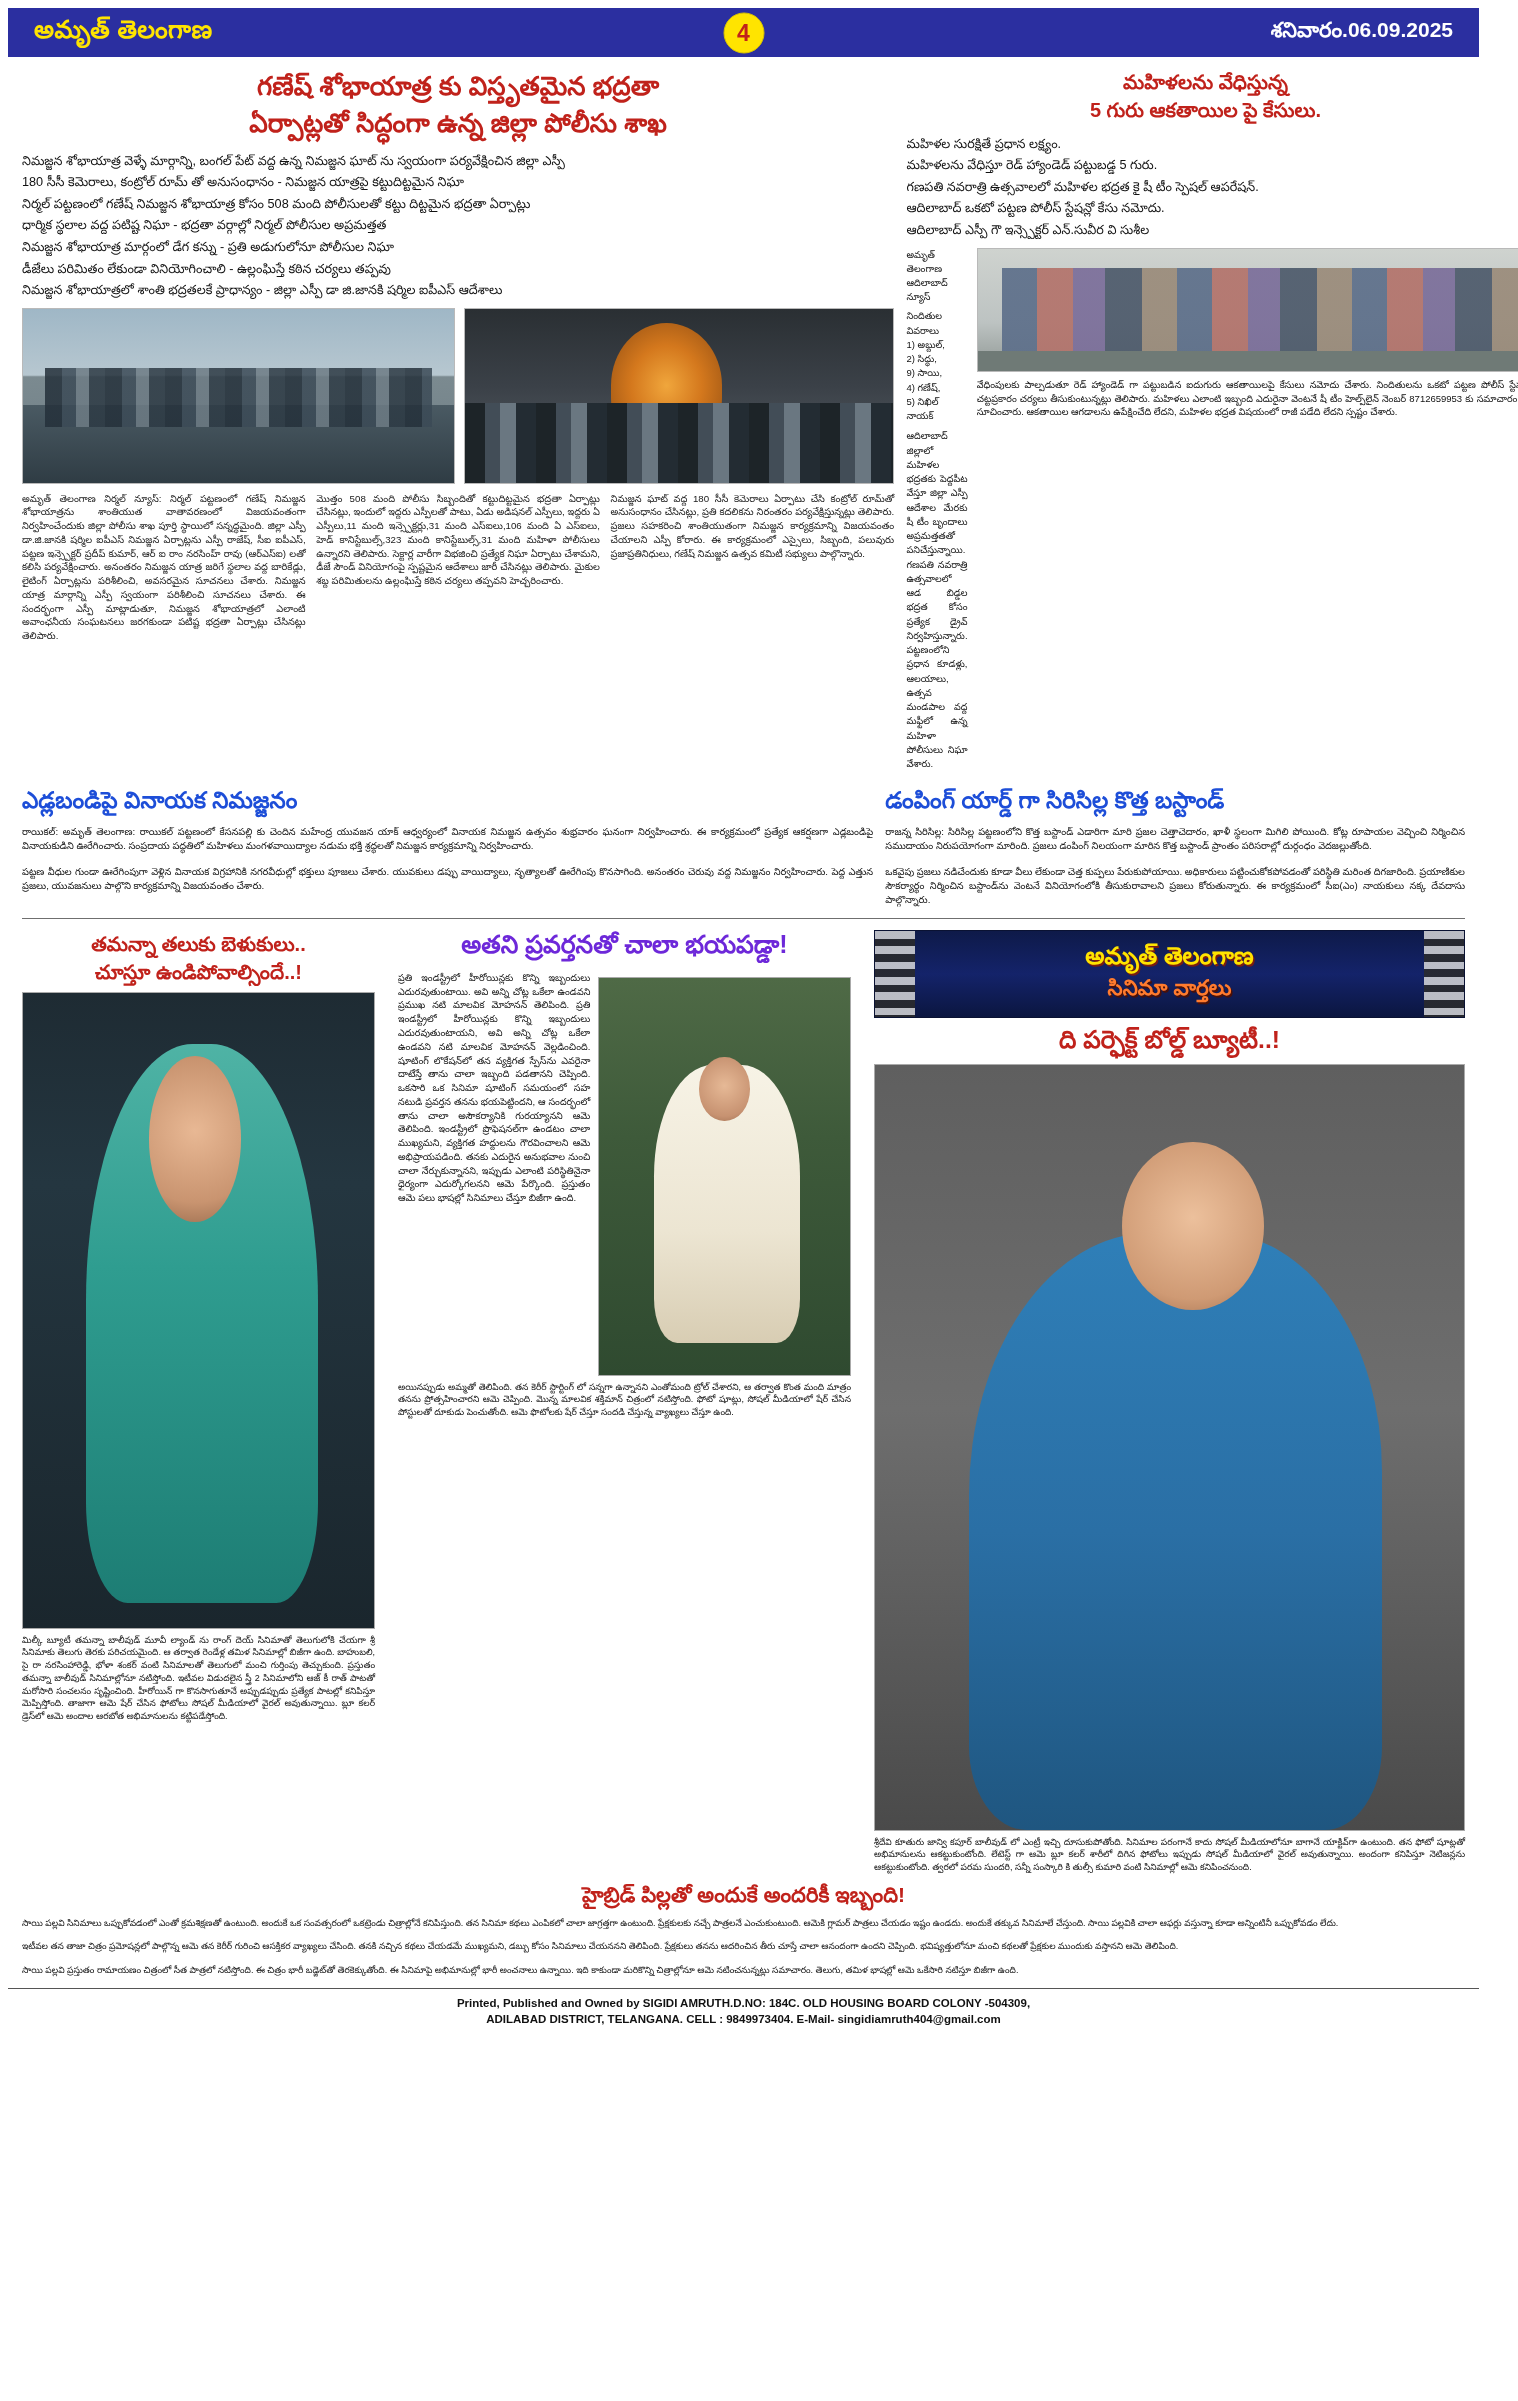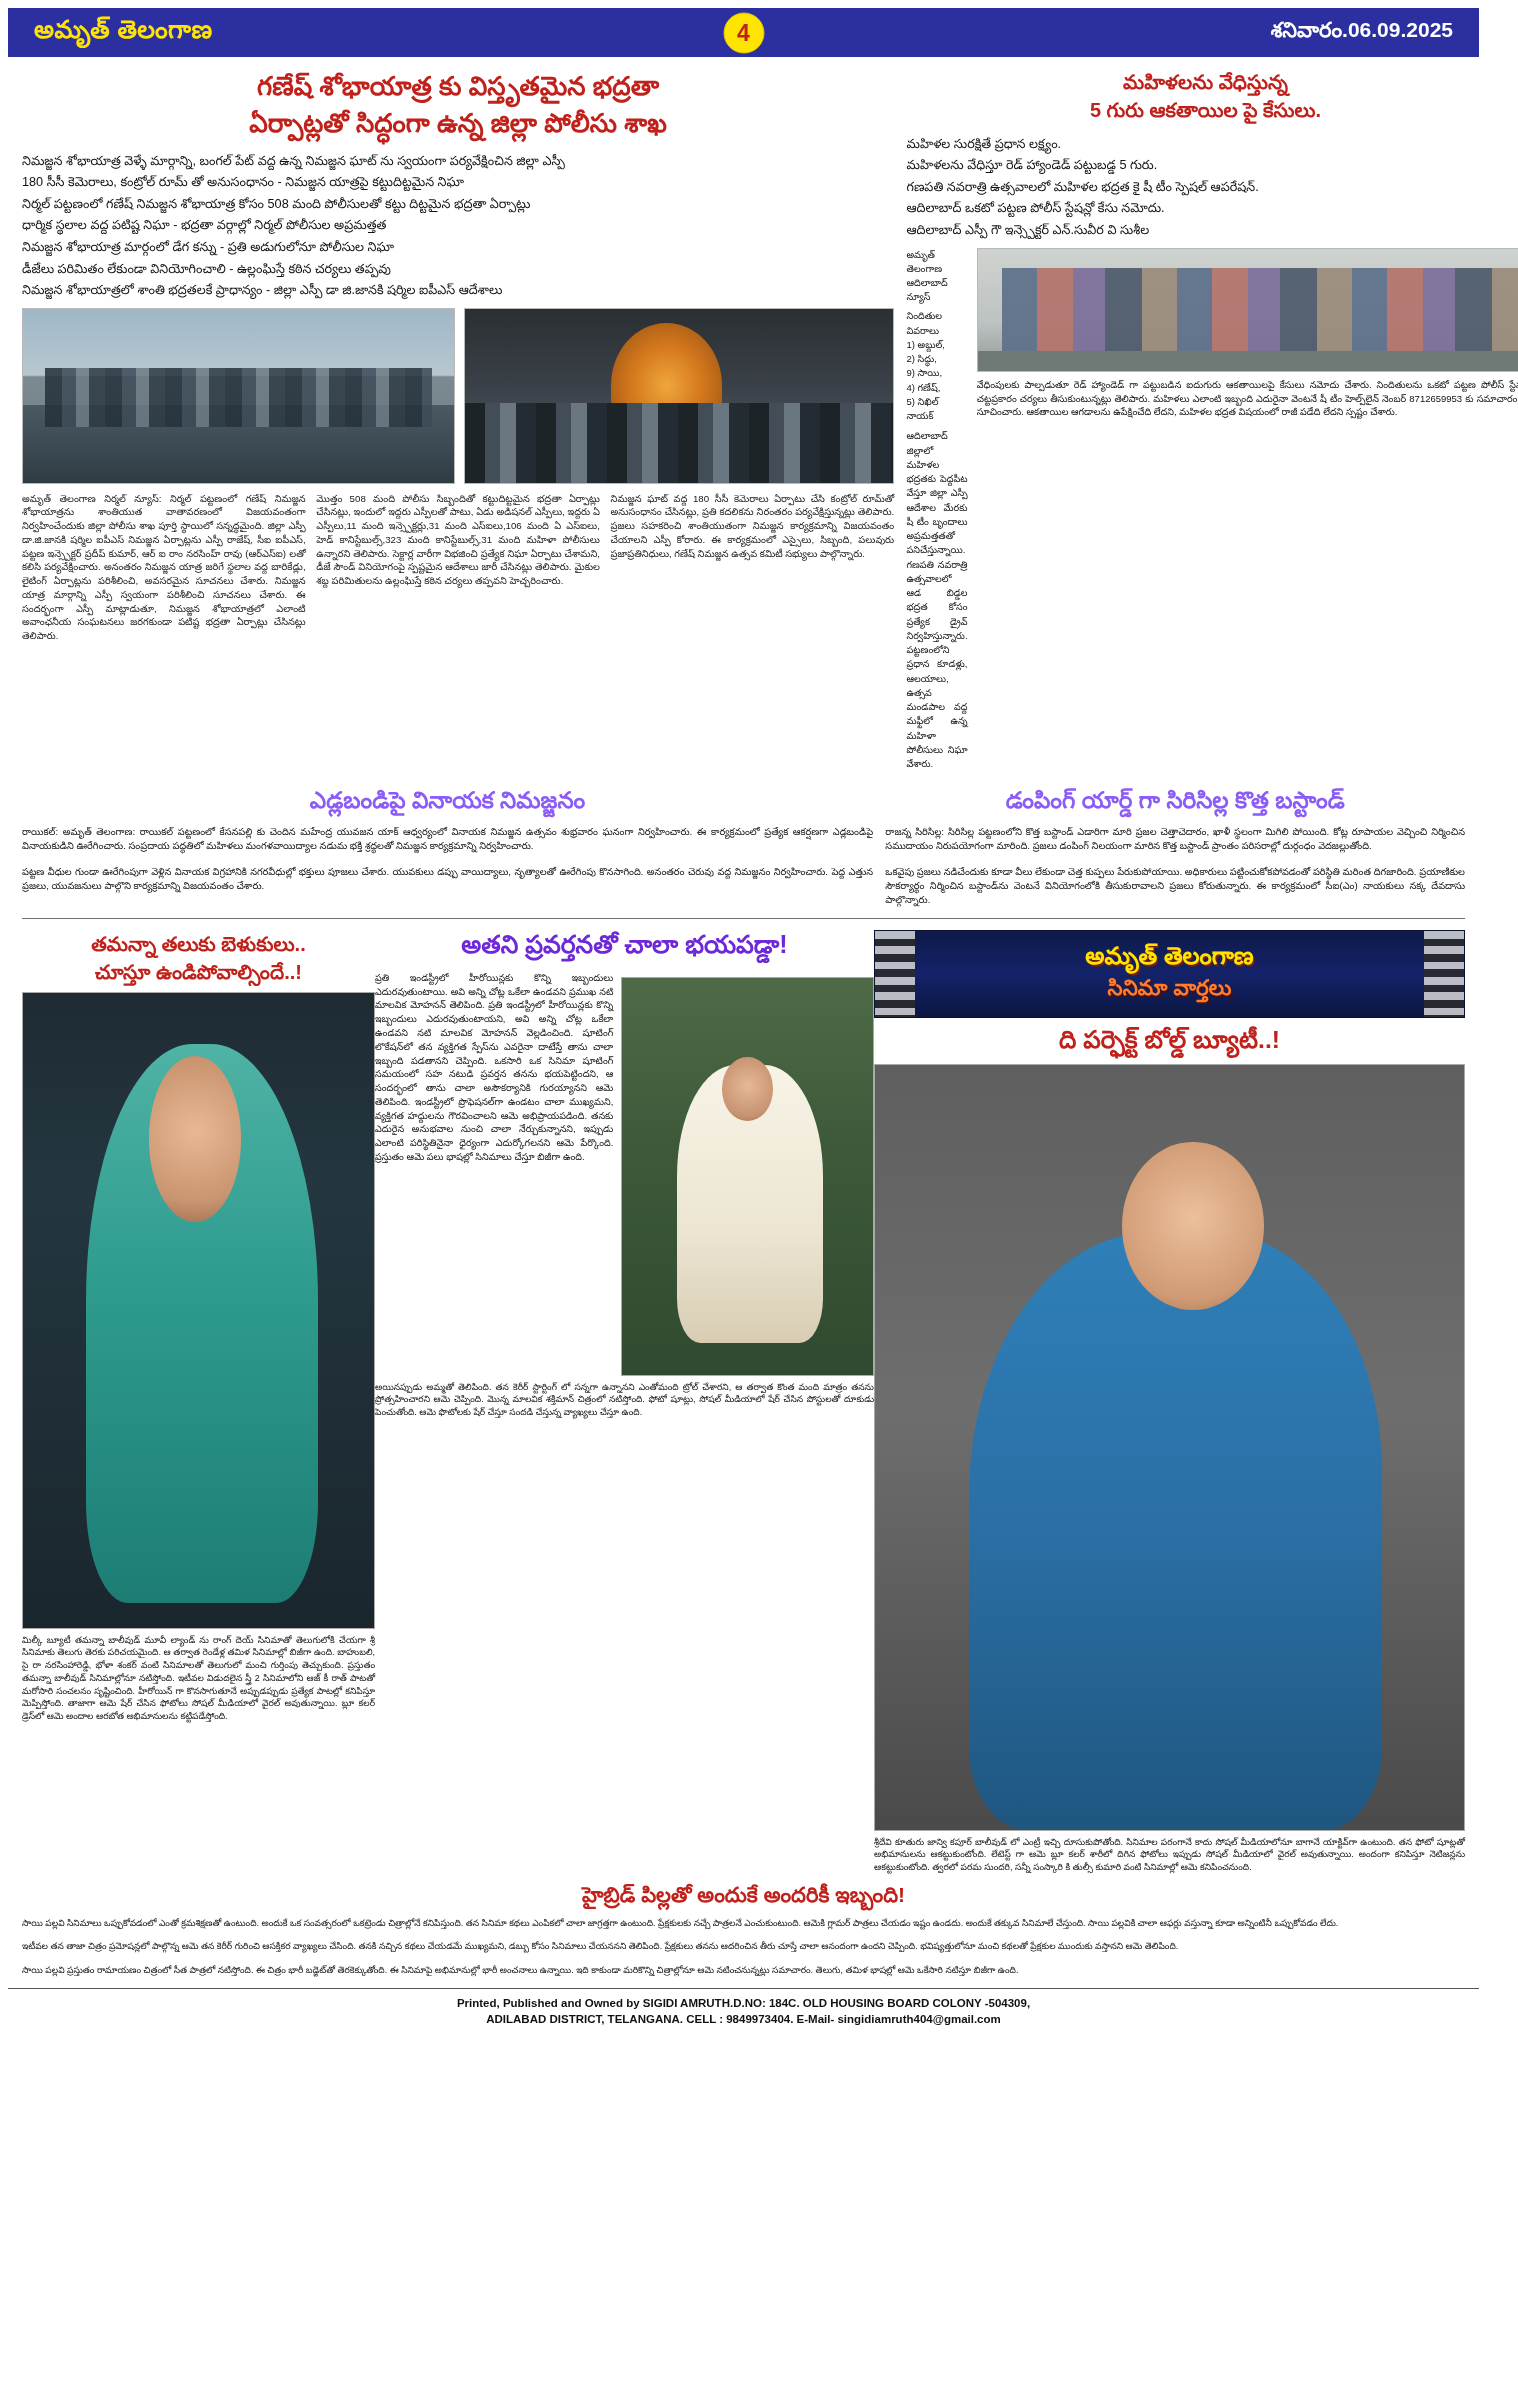--- a/index.html
+++ b/index.html
@@ -138,38 +138,37 @@
     gap: 10.7px;
     margin-top: 7.7px;
     font-size: 9.7px;
     line-height: 1.42;
     text-align: justify;
     color: #1a1a1a;
   }
   .bc { flex: 1; }
 
   .section-head {
-    color: #8b5cf6;
+    color: #1d4ed8;
     font-size: 23px;
     font-weight: bold;
-    text-align: center;
     margin: 12.3px 0 6.1px;
   }
 
   .two-col-text {
     display: flex; gap: 12.3px;
     font-size: 9.7px; line-height: 1.45; text-align: justify; flex-direction: column;
   }
 
   .divider-strong { border-top: 1.5px solid #6f6f6f; margin: 10.7px 14px; }
 
   
   .cinema {
     display: flex;
-    gap: 0;
+    gap: 23px;
     padding: 0 14px;
   }
   .cin-col-1 { width: 353px; }
   .cin-col-2 { width: 529px; }
   .cin-col-3 { width: 591px; }
 
   .cin-head {
     color: #c0221b;
     font-weight: bold;
     font-size: 20px;

